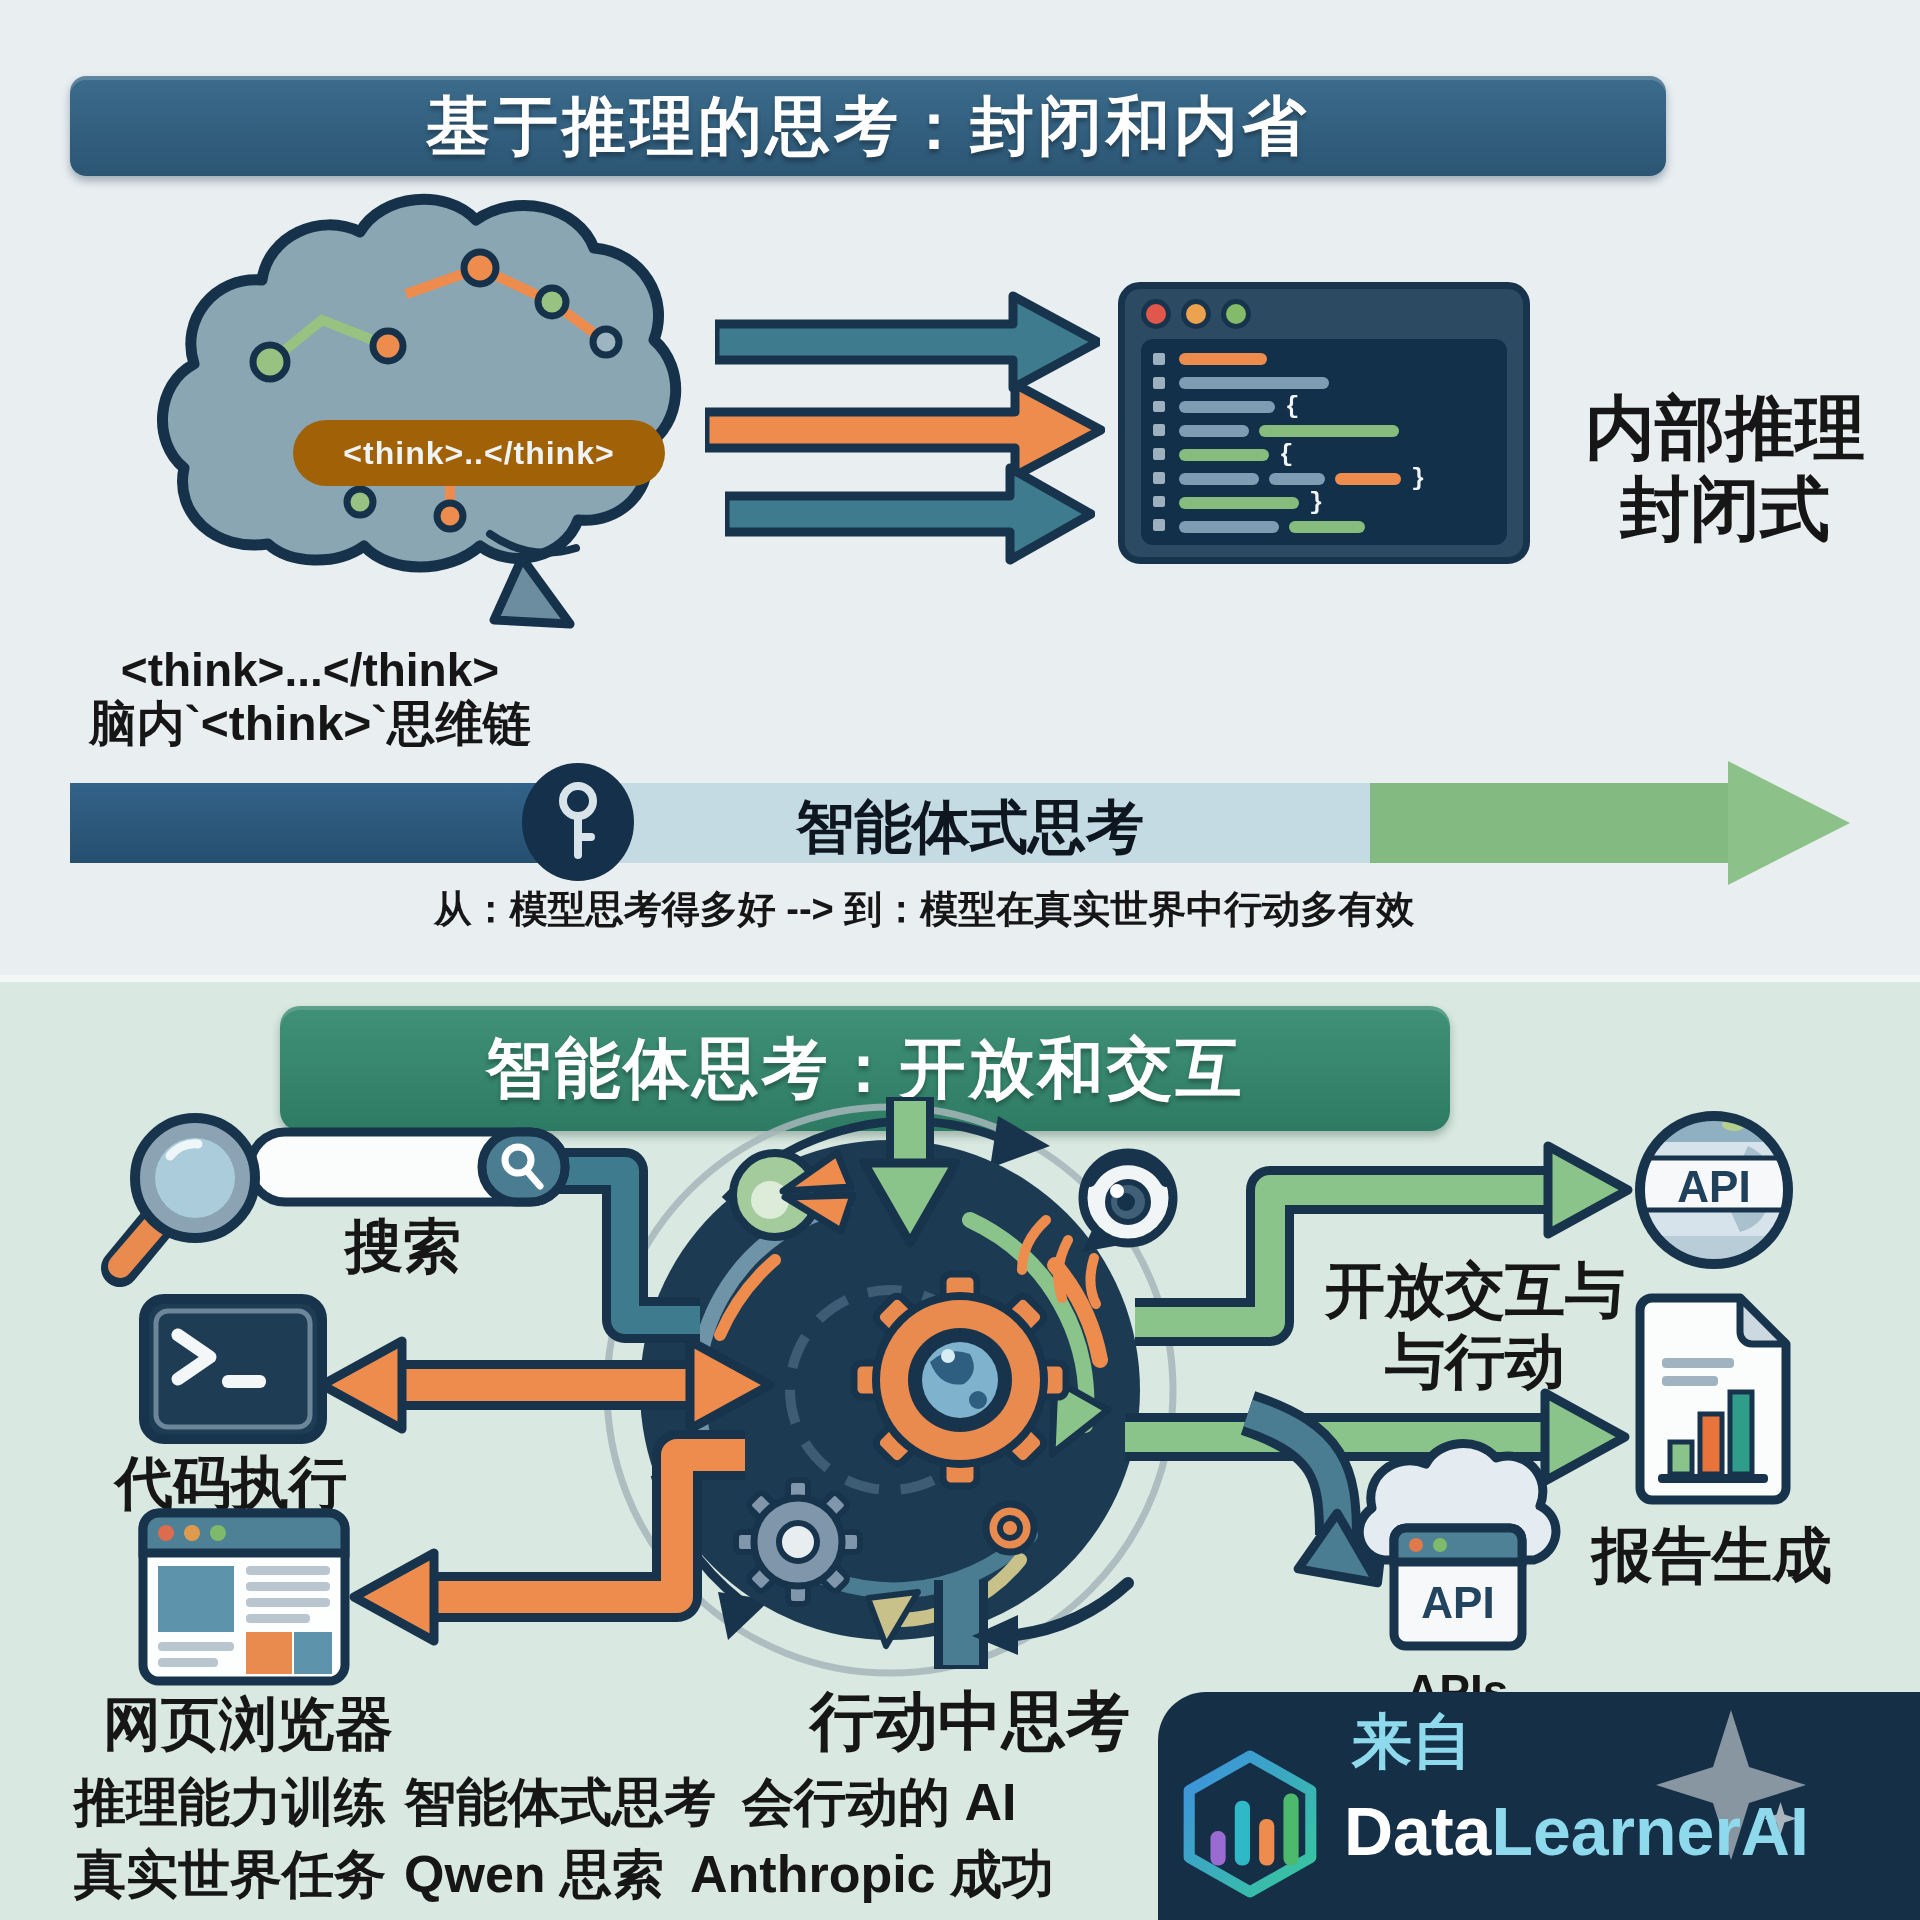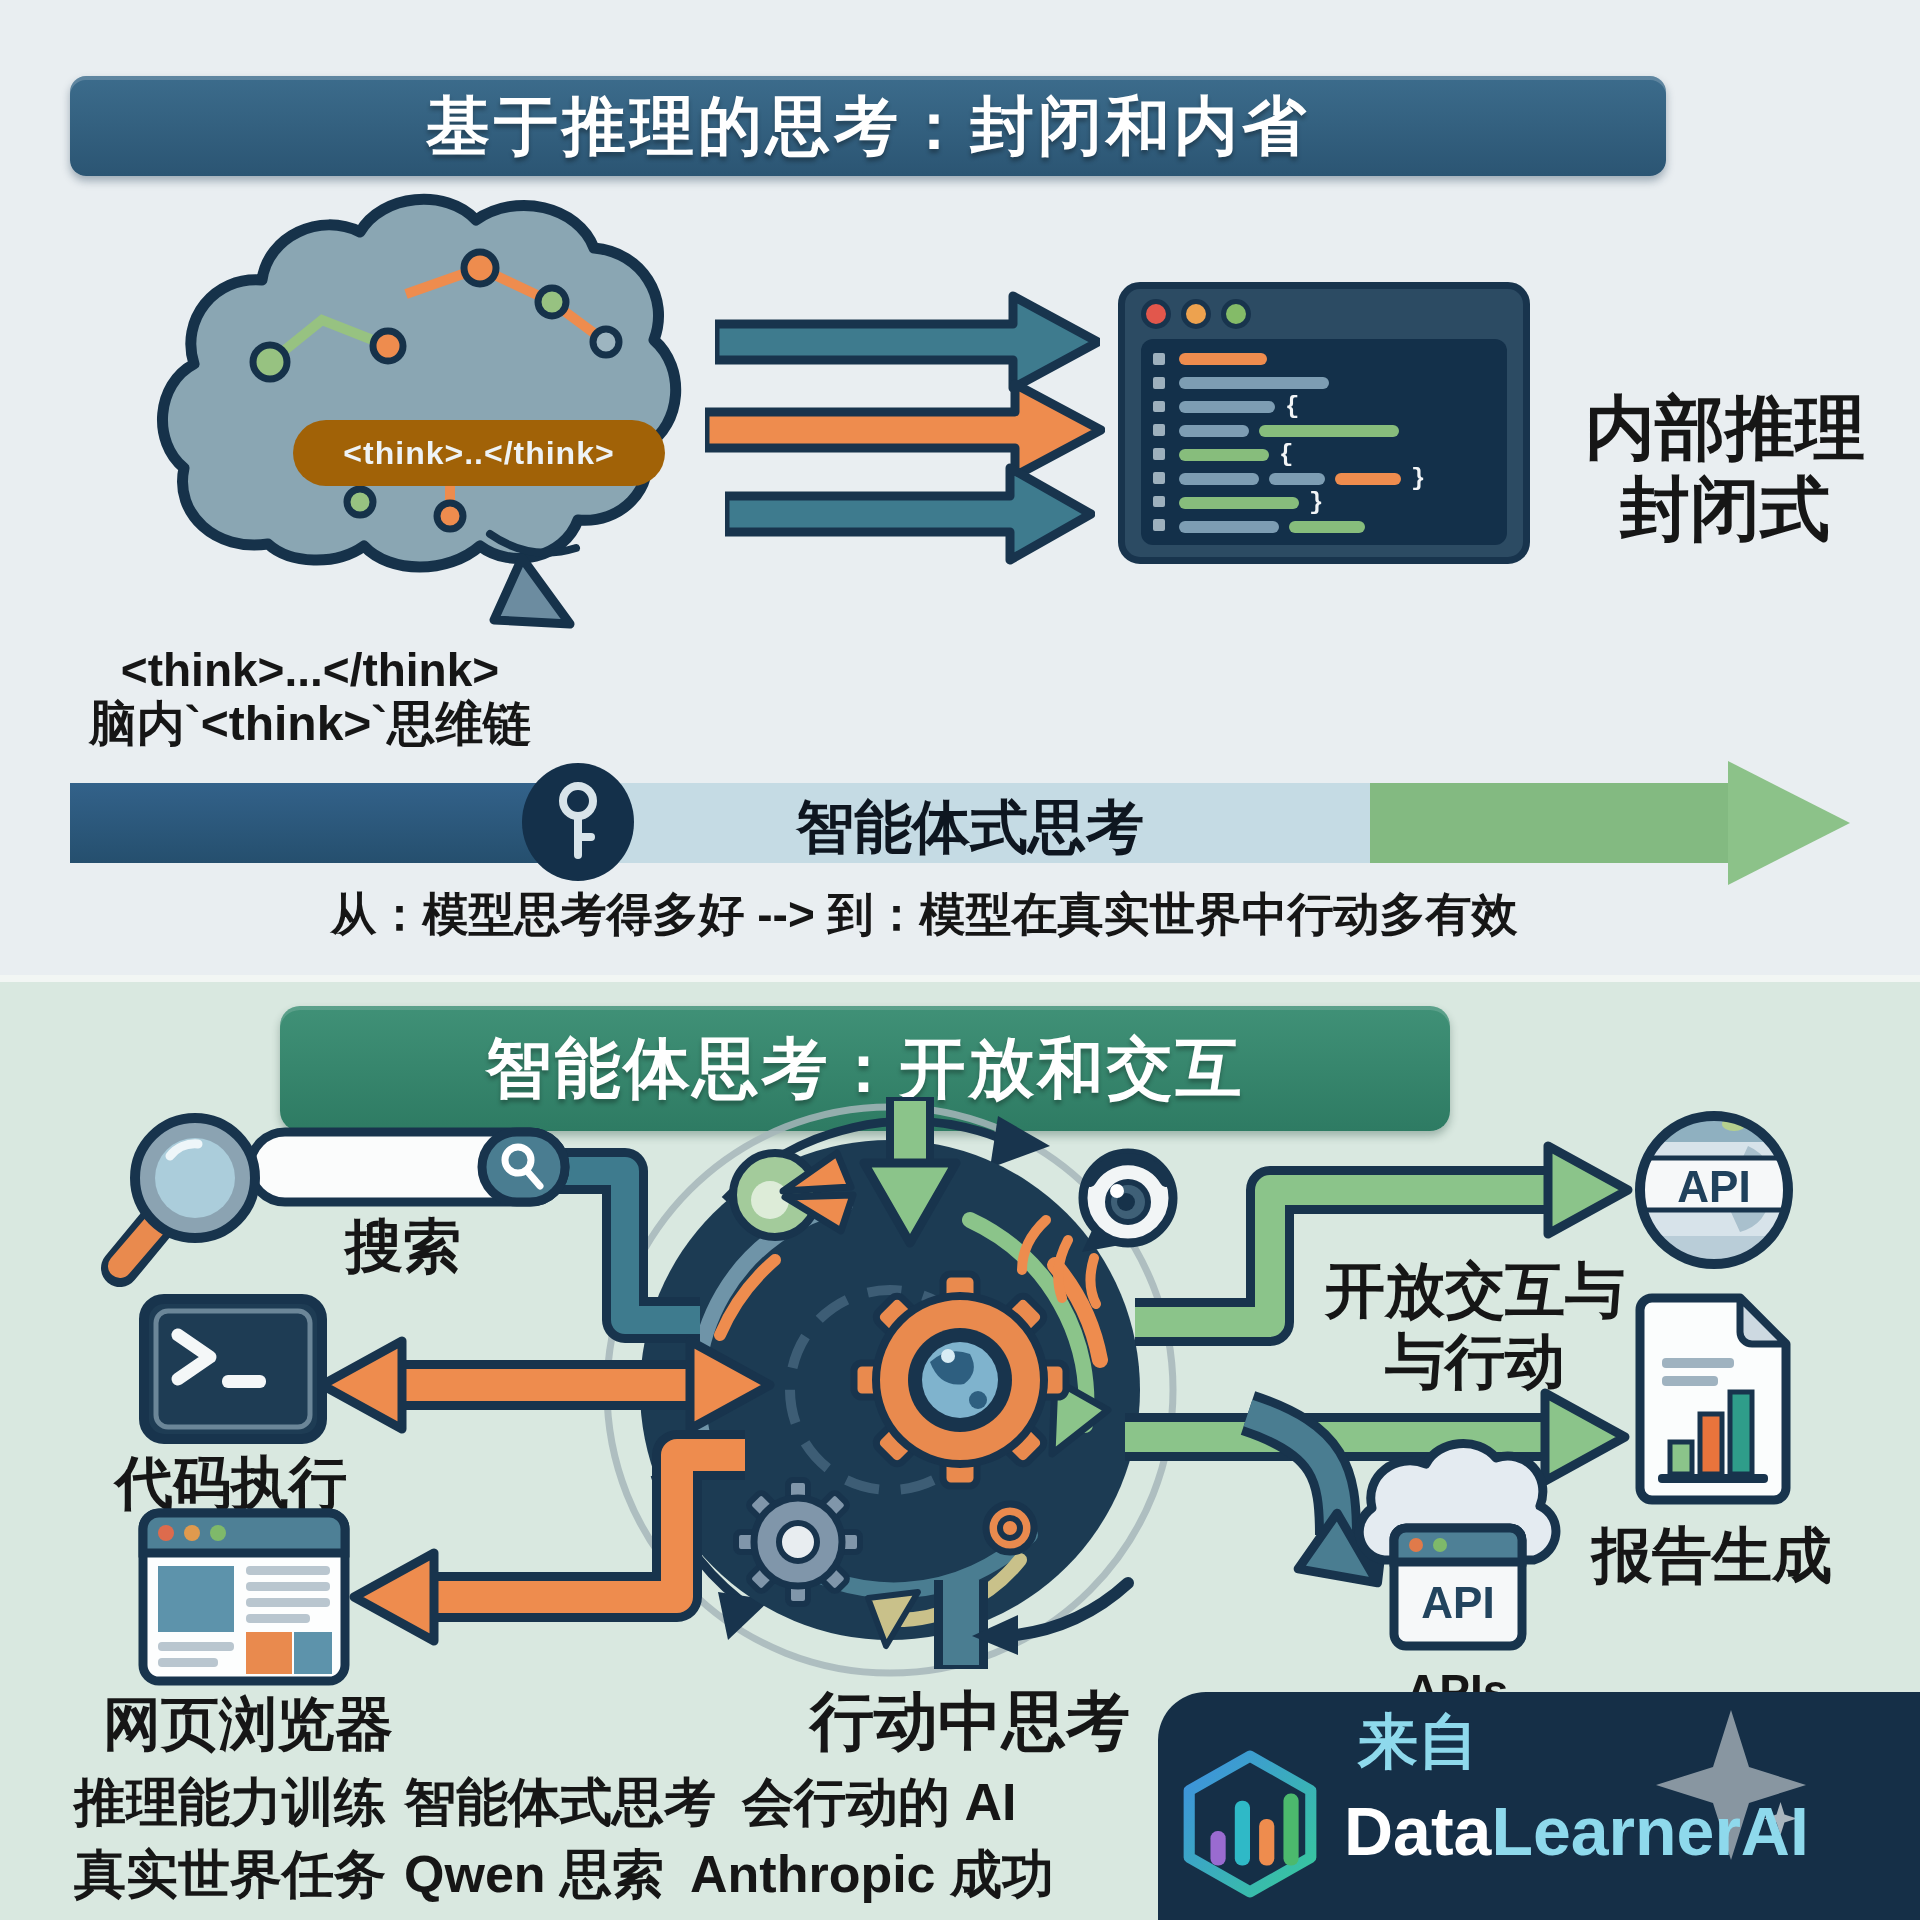--- a/index.html
+++ b/index.html
@@ -36,38 +36,38 @@
   
   .timeline{position:absolute;left:70px;top:775px;width:1790px;height:96px;}
   .tl-dark{position:absolute;left:0;top:8px;width:500px;height:80px;background:linear-gradient(#33628a,#254f6e);}
   .tl-light{position:absolute;left:500px;top:8px;width:800px;height:80px;background:#c5dbe4;}
   .tl-green{position:absolute;left:1300px;top:8px;width:360px;height:80px;background:#83ba81;}
   .tl-head{position:absolute;left:1658px;top:-14px;width:0;height:0;border-top:62px solid transparent;
     border-bottom:62px solid transparent;border-left:122px solid #8cc289;}
   .tl-key{position:absolute;left:452px;top:-12px;width:112px;height:118px;background:#14304a;border-radius:50%;
     display:flex;align-items:center;justify-content:center;}
   .tl-label{position:absolute;left:500px;top:14px;width:800px;text-align:center;font-size:58px;color:#0e1620;}
-  .transition-text{position:absolute;left:0;top:884px;width:1848px;text-align:center;font-size:46px;}
+  .transition-text{position:absolute;left:0;top:884px;width:1848px;text-align:center;font-size:38px;}
   
   .bottom-section{position:absolute;left:0;top:975px;width:1920px;height:945px;background:#d9e8e0;border-top:7px solid #f2f6f4;box-sizing:border-box;}
   .green-banner{position:absolute;left:280px;top:1006px;width:1170px;height:125px;border-radius:20px;
     background:linear-gradient(#409177,#2e7b63);box-shadow:inset 0 4px 0 rgba(255,255,255,.15),0 5px 8px rgba(20,60,45,.3);
     display:flex;align-items:center;justify-content:center;color:#fff;font-size:66px;letter-spacing:3px;
     text-shadow:0 4px 4px rgba(0,0,0,.28);}
   .lbl-search{left:345px;top:1208px;font-size:58px;}
   .lbl-code{left:115px;top:1445px;font-size:58px;}
   .lbl-browser{left:103px;top:1686px;font-size:58px;}
   .lbl-open{left:1310px;top:1228px;width:330px;text-align:center;font-size:60px;line-height:1.18;position:absolute;font-weight:bold;margin-top:28px;}
   .lbl-report{left:1592px;top:1516px;font-size:60px;}
   .lbl-apis{left:1406px;top:1664px;font-size:46px;}
   .lbl-action{left:770px;top:1678px;width:400px;text-align:center;font-size:64px;position:absolute;font-weight:bold;white-space:nowrap;}
   .tag{font-size:52px;}
   
   .badge{position:absolute;left:1158px;top:1692px;width:762px;height:228px;background:#152f47;border-radius:48px 0 0 0;}
-  .badge-from{position:absolute;left:200px;top:10px;font-size:60px;color:#8ed9ec;}
+  .badge-from{position:absolute;left:194px;top:10px;font-size:60px;color:#8ed9ec;}
   .badge-brand{position:absolute;left:186px;top:100px;font-size:68px;z-index:2;}
   .badge-brand .w{color:#ffffff}.badge-brand .c{color:#8ed9ec}
   .badge-star{position:absolute;left:498px;top:18px;z-index:1;}
 </style>
 </head>
 <body>
 
 <div class="canvas">
 
   <div class="top-banner">

